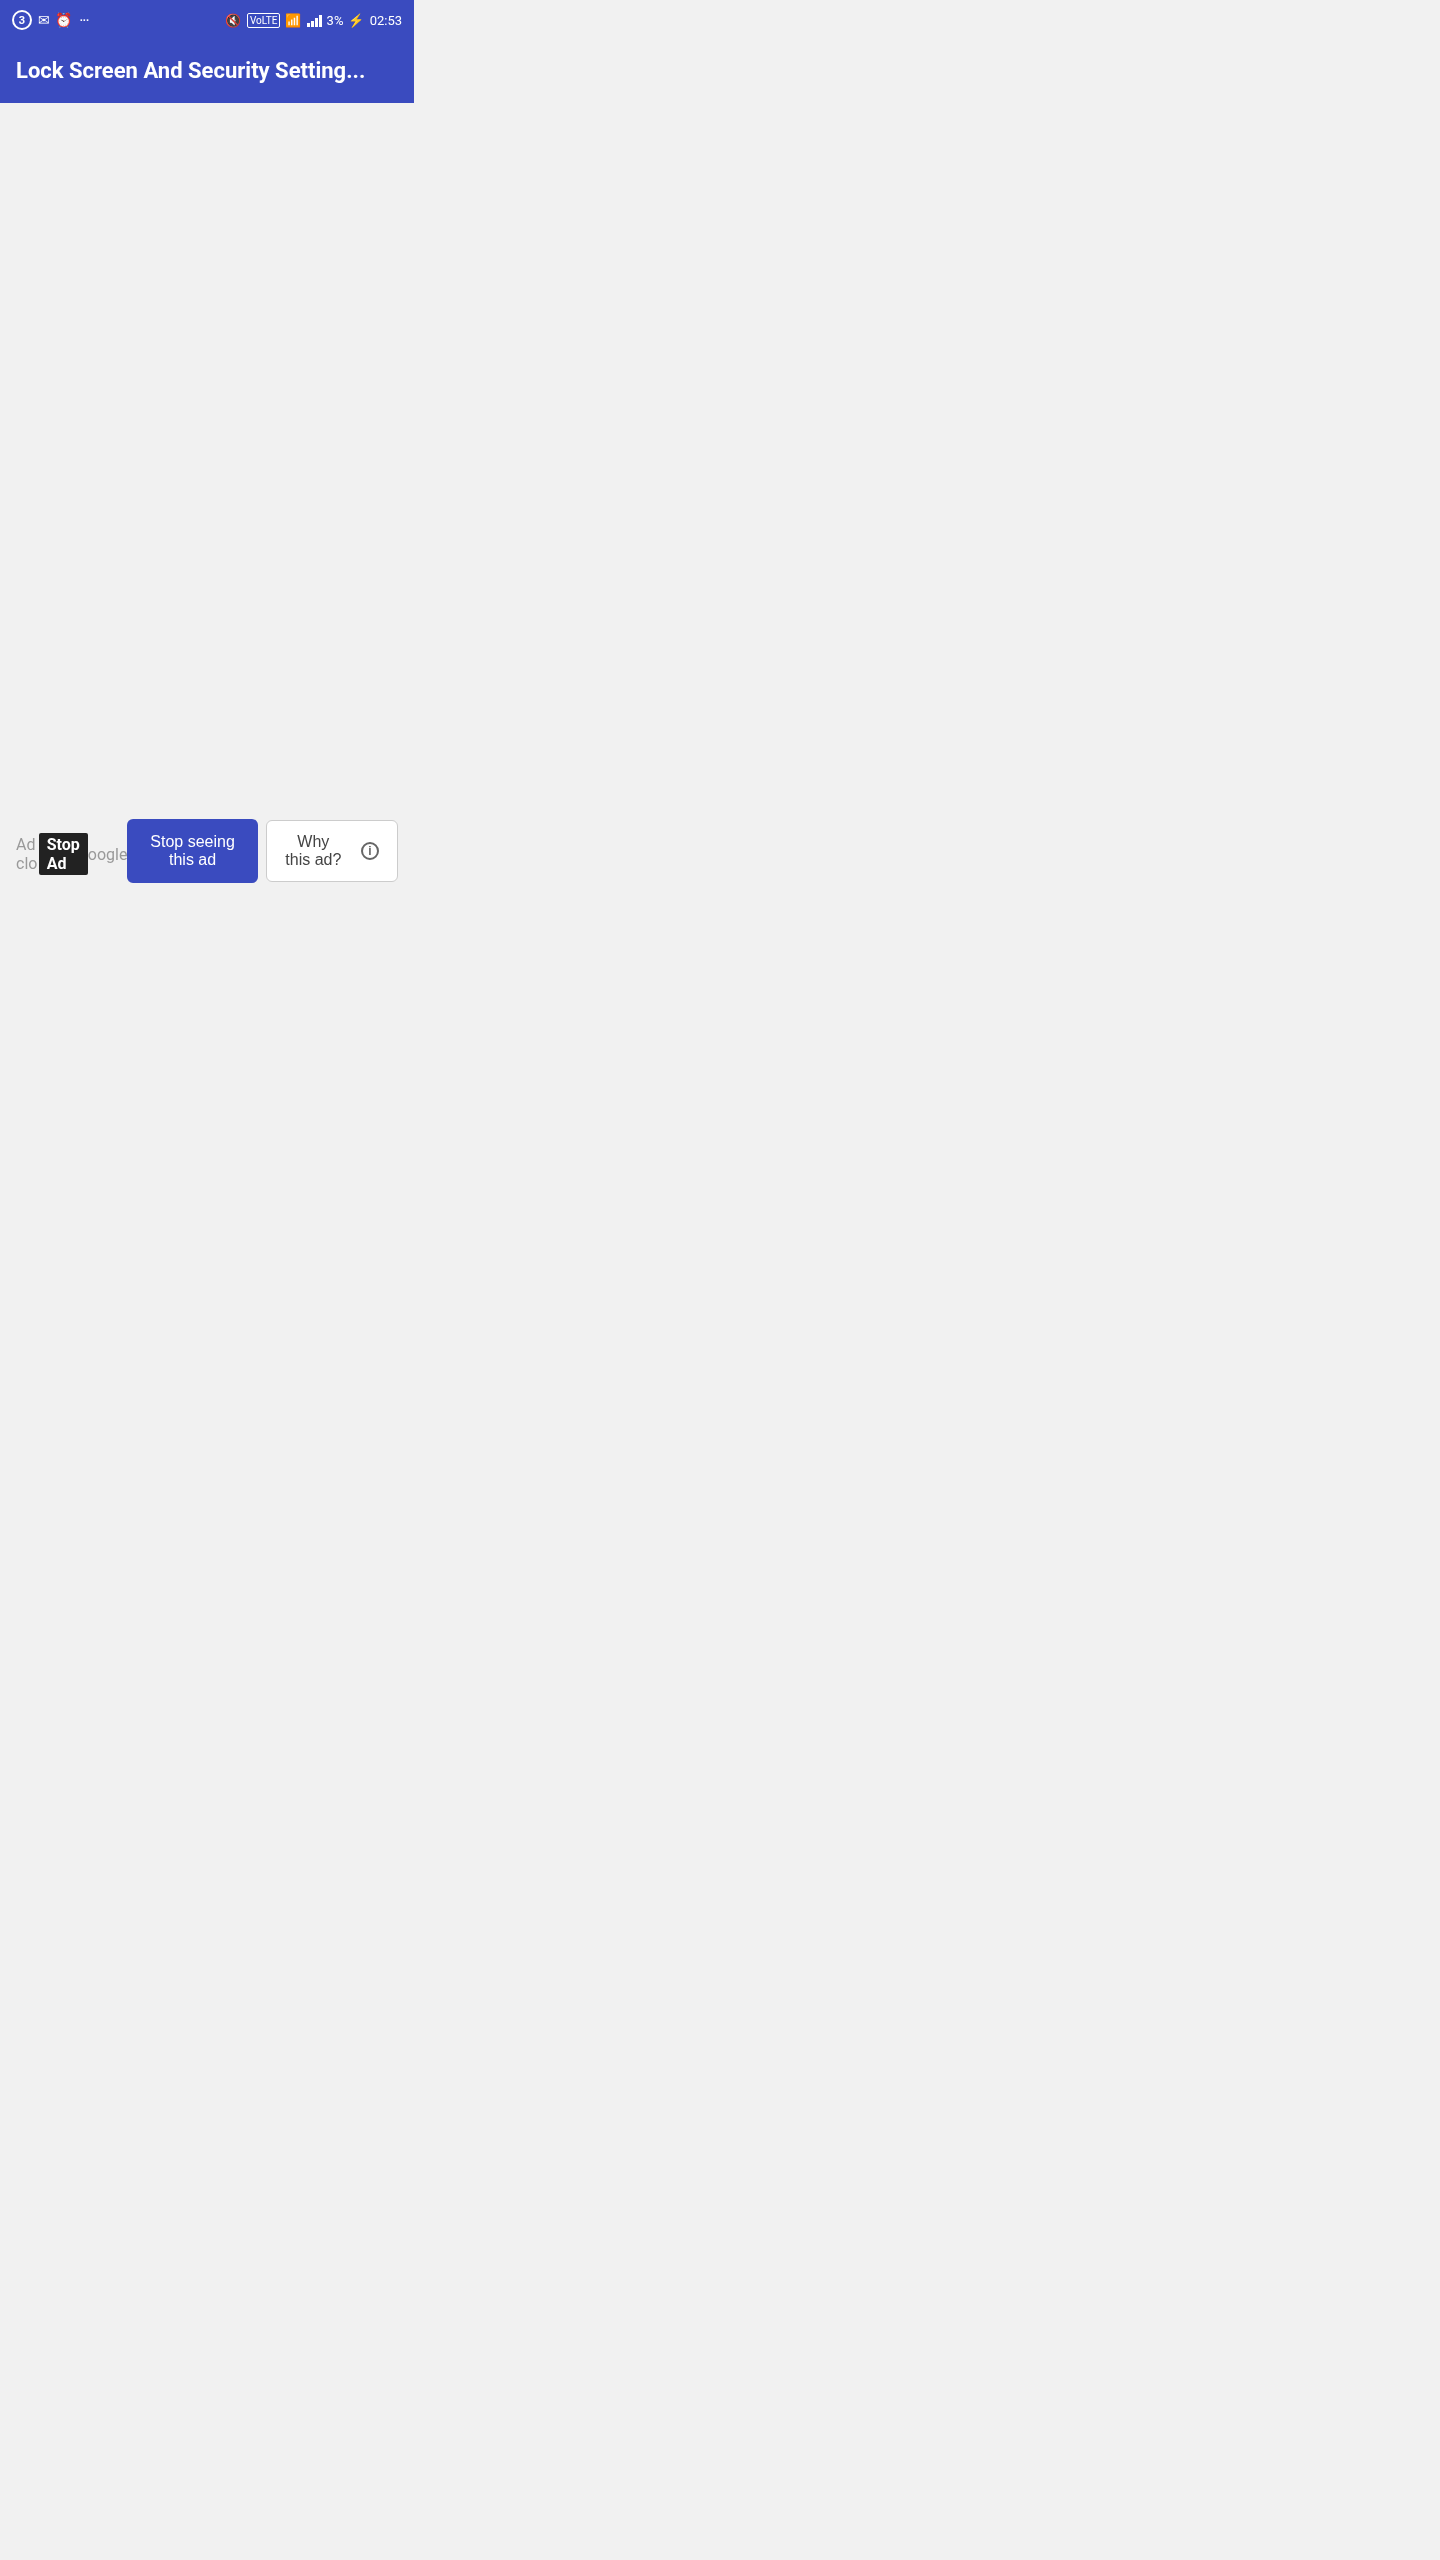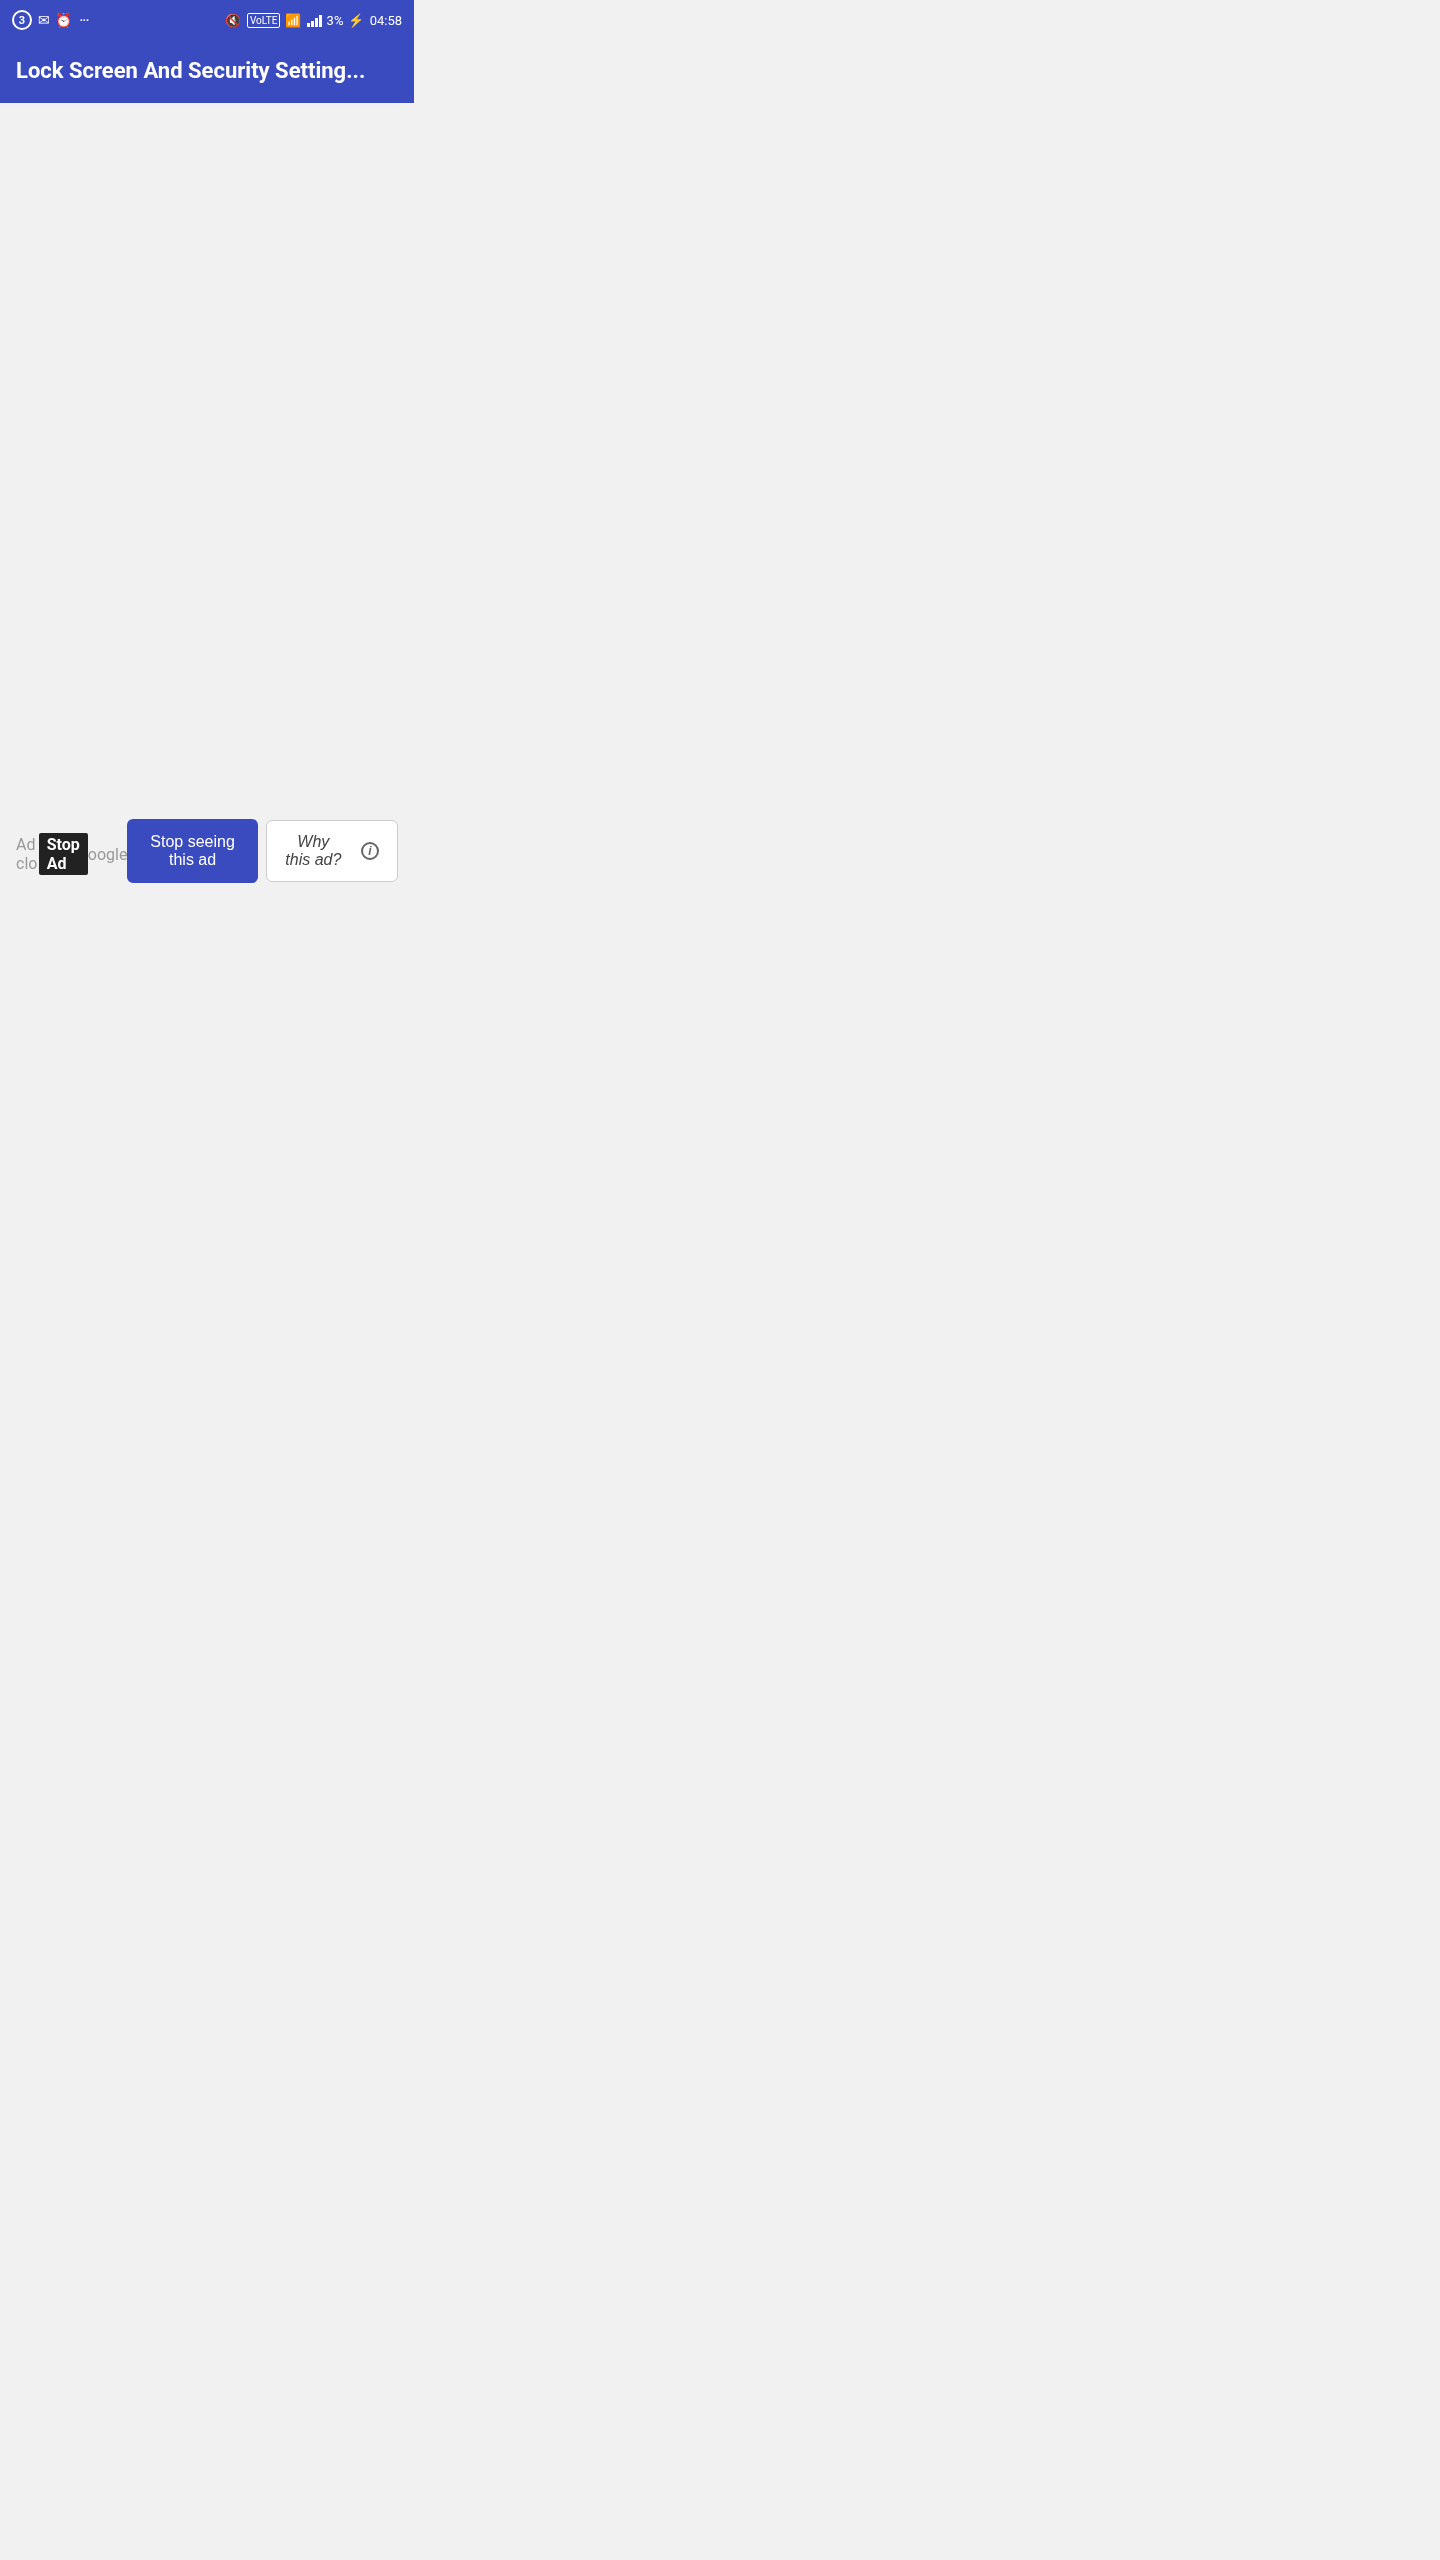--- a/index.html
+++ b/index.html
@@ -204,21 +204,20 @@
       border-radius: 6px;
       padding: 12px 18px;
       font-size: 16px;
       cursor: pointer;
       display: flex;
       align-items: center;
       gap: 19px;
       flex: 1;
       max-width: 200px;
       justify-content: center;
-      font-style: italic;
     }
 
     .info-icon {
       width: 18px;
       height: 18px;
       border: 2px solid #666;
       border-radius: 50%;
       display: inline-flex;
       align-items: center;
       justify-content: center;
@@ -256,21 +255,21 @@
     <span style="font-size:10px; border:1px solid white; padding:1px 2px; border-radius:2px;">VoLTE</span>
     <span>📶</span>
     <div class="signal-bars">
       <span style="height:4px;"></span>
       <span style="height:6px;"></span>
       <span style="height:9px;"></span>
       <span style="height:12px;"></span>
     </div>
     <span>3%</span>
     <span>⚡</span>
-    <span>04:58</span>
+    <span>02:53</span>
   </div>
 </div>
 
 <div class="app-bar">
   <div class="app-bar-title">Lock Screen And Security Setting...</div>
 </div>
 
 <div class="main-content">
   <div class="spacer-top"></div>
 

